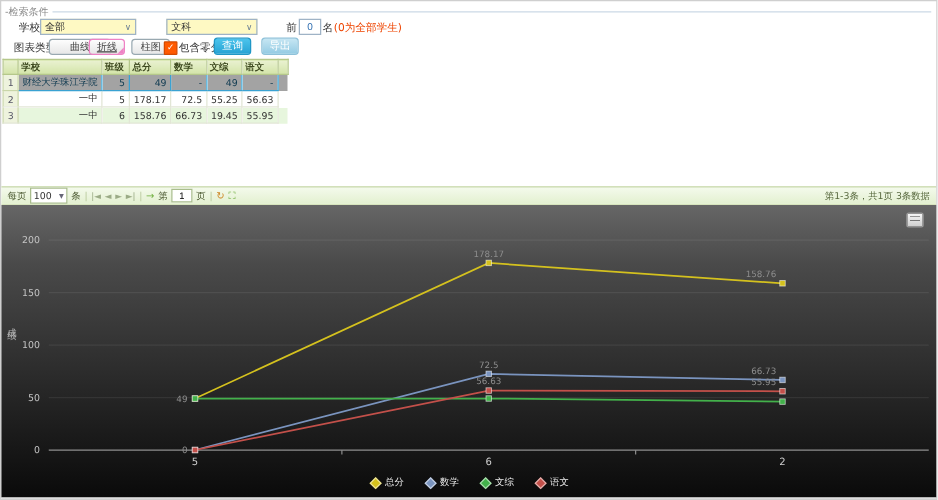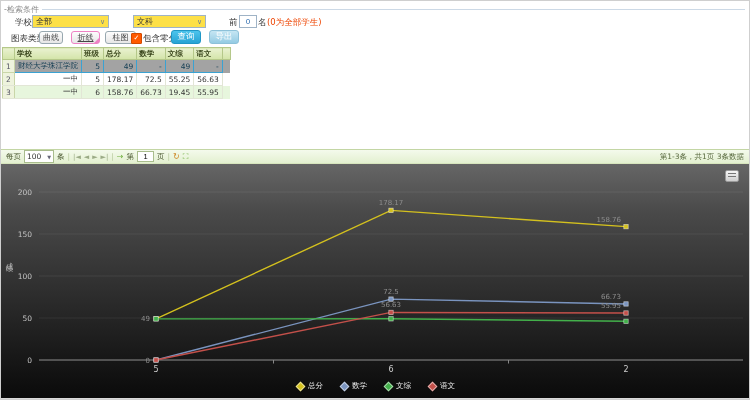--- a/index.html
+++ b/index.html
@@ -8,21 +8,21 @@
         font-family:"DejaVu Sans","Liberation Sans",sans-serif;}
   
   .legend-row{position:absolute;top:3px;left:3px;right:4px;height:10px;display:flex;align-items:center;
               font-size:8px;color:#8a8a8a;}
   .legend-row .rule{flex:1;height:0;border-top:1px solid #ccd9e6;margin-left:3px;}
   .row1,.row2{position:absolute;left:0;width:100%;font-size:8.5px;color:#333;}
   .row1{top:13px;height:16px;}
   .row2{top:29px;height:16px;}
   .abs{position:absolute;}
   .flabel{top:3px;}
-  .selbox{position:absolute;top:1px;height:13px;border:1px solid #9fb3c6;background:#fde047;
+  .selbox{position:absolute;top:1px;height:13px;border:1px solid #9fb3c6;background:#fef9c3;
           display:flex;align-items:center;justify-content:space-between;padding:0 3px;
           font-size:8px;color:#333;box-sizing:border-box;cursor:default;}
   .selbox .chev{color:#6a7f92;font-size:7px;margin-left:3px;}
   .numinput{position:absolute;top:1px;width:16px;height:11px;border:1px solid #9fb3c6;
             font-size:8px;color:#2e6db0;text-align:center;padding:0;}
   .hint{color:#ee4400;}
   .ctype{position:absolute;top:1px;height:13px;border:1px solid #98a8b0;border-radius:3px;
          background:linear-gradient(#fdfdfd,#e7e7e7);font-size:8px;color:#444;
          display:flex;align-items:center;justify-content:center;box-sizing:border-box;cursor:pointer;}
   .ctype.selected{border-color:#ee82c4;text-decoration:underline;}
@@ -102,21 +102,21 @@
       <span class="chev">∨</span>
     </div>
     <span class="abs flabel" style="left:228px">前</span>
     <input class="numinput" style="left: 238px;" value="0">
     <span class="abs flabel" style="left:257px">名</span>
     <span class="abs flabel hint" style="left:266px">(0为全部学生)</span>
   </div>
 
   <div class="row2">
     <span class="abs flabel" style="left:10px">图表类型：</span>
-    <span id="ctype-buttons"><span class="ctype" style="left: 38px; width: 24px;">曲线</span><span class="ctype selected" style="left: 70px; width: 29px;">折线</span><span class="ctype" style="left: 104px; width: 31px; font-family: Liberation Mono, monospace;">柱图</span></span>
+    <span id="ctype-buttons"><span class="ctype" style="left: 38px; width: 50px;">曲线</span><span class="ctype selected" style="left: 70px; width: 29px;">折线</span><span class="ctype" style="left: 104px; width: 31px; font-family: Liberation Mono, monospace;">柱图</span></span>
     <span class="chk">
       <span>✓</span>
     </span>
     <span class="abs flabel" style="left:142px">包含零分者</span>
     <span class="btn query">查询</span>
     <span class="btn export">导出</span>
   </div>
 
   <table class="grid">
     <colgroup>

